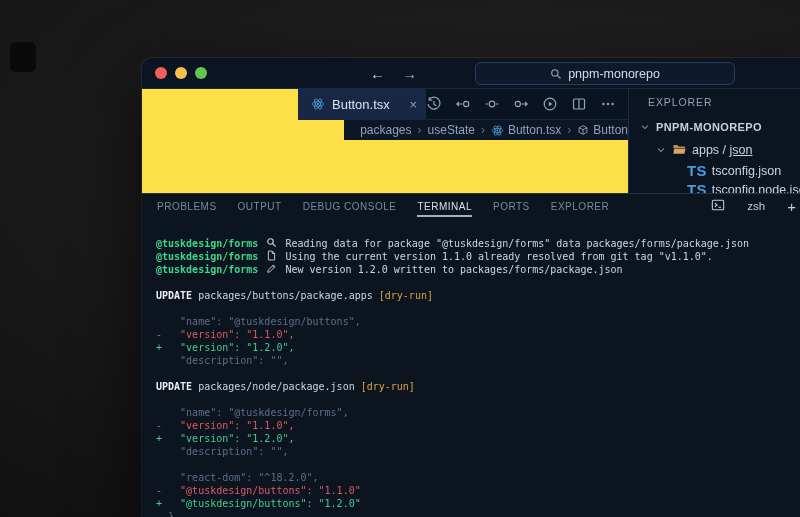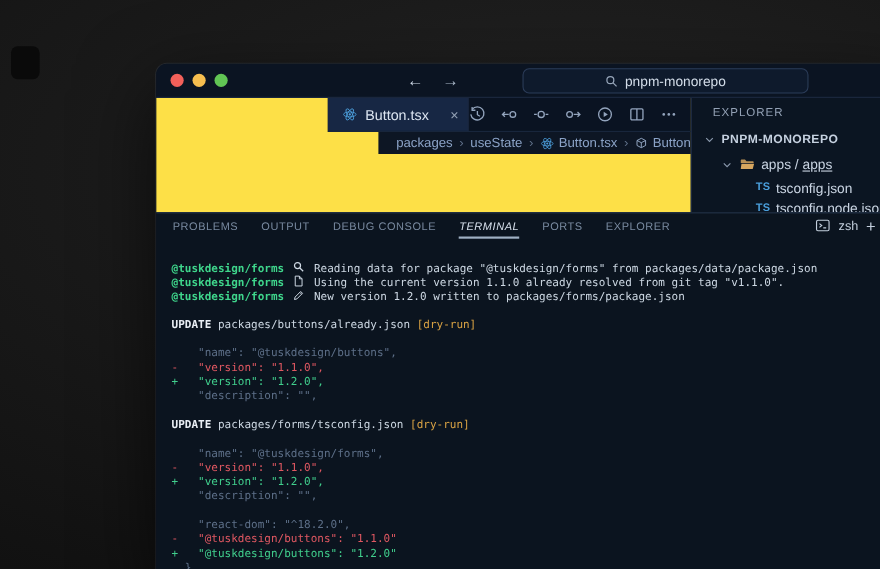--- a/index.html
+++ b/index.html
@@ -63,31 +63,31 @@
 
   
   .sidebar{flex:1;background:#0b1522;border-left:1px solid #1e2c44;overflow:hidden;font-size:12.5px;color:#c9d4e2;}
   .exp-header{padding:7px 0 7px 19px;font-size:10.5px;letter-spacing:.9px;color:#93a1b5;}
   .exp-row{display:flex;align-items:center;gap:5px;height:23px;cursor:default;white-space:nowrap;}
   .exp-row .chev{display:inline-flex;color:#8b99ad}
   .exp-root{padding-left:10px;font-weight:bold;font-size:11px;letter-spacing:.4px;color:#c6d1e0;}
   .exp-folder{padding-left:26px;}
   .exp-file{padding-left:58px;height:19px;}
   .fold{color:#d7a65f;display:inline-flex}
-  .tsic{color:#4a9edb;font-weight:bold;font-size:10px;letter-spacing:.3px;}
+  .tsic{color:#4a9edb;font-weight:bold;font-size:15px;letter-spacing:.3px;}
   .uline{text-decoration:underline;}
 
   
   .panel{flex:1;background:#0b141f;border-top:1px solid #233249;display:flex;flex-direction:column;position:relative;}
   .ptabs{height:24px;flex:0 0 24px;display:flex;align-items:center;gap:21px;padding-left:15px;
     font-size:10px;letter-spacing:.5px;color:#798aa0;}
   .ptab{position:relative;cursor:default;}
-  .ptab.active{color:#d7e0ec;font-style:italic;}
+  .ptab.active{color:#d7e0ec;}
   .ptab.active::after{content:"";position:absolute;left:0;right:0;bottom:-5px;height:2px;background:#9fb0c3;}
-  .pcontrols{position:absolute;right:34px;top:0;height:24px;display:flex;align-items:center;gap:7px;
+  .pcontrols{position:absolute;right:34px;top:0;height:24px;display:flex;align-items:center;gap:22px;
     color:#c3cfdd;font-size:11.5px;justify-content:space-between;}
   .pcontrols svg{width:14px;height:14px}
   .plus{font-size:15px;color:#c3cfdd;line-height:1}
 
   .term{flex:1;overflow:hidden;padding:19px 0 0 14px;font-family:"DejaVu Sans Mono",monospace;
     font-size:10px;line-height:13px;}
   .tline{white-space:pre;height:13px;}
   .tico{display:inline-flex;vertical-align:-1px;margin:0 2px;color:#cfd9e4}
   .tico svg{width:11px;height:11px}
   .c-pkg{color:#3fd68c;font-weight:bold}
@@ -249,21 +249,21 @@
                 <svg width="12" height="12" viewBox="0 0 16 16" fill="none" stroke="currentColor" stroke-width="1.4">
                   <path d="M4 6l4 4 4-4"></path>
                 </svg>
               </span>
               <span class="fold">
                 <svg width="15" height="15" viewBox="0 0 16 16" fill="currentColor">
                   <path d="M1.5 4.2c0-.5.4-.9.9-.9h3.2l1.5 1.5h6c.5 0 .9.4.9.9v1H1.5z" opacity="0.85"></path>
                   <path d="M2.2 7.2h12.3l-1.4 5.3H1.5z"></path>
                 </svg>
               </span>
-              <span>apps / <span class="uline">apps</span></span>
+              <span>apps / <span class="uline">json</span></span>
             </div>
             <div class="exp-row exp-file">
               <span class="tsic">TS</span>
               <span>tsconfig.json</span>
             </div>
             <div class="exp-row exp-file">
               <span class="tsic">TS</span>
               <span>tsconfig.node.json</span>
             </div>
           </div>
@@ -287,38 +287,38 @@
             <line x1="8.5" y1="10.5" x2="11.5" y2="10.5"></line>
           </svg>
         </span>
         <span>zsh</span>
         <span class="plus">+</span>
       </div>
       <div class="term">
           <div class="tline"><span class="c-pkg">@tuskdesign/forms</span><span class="c-fg"> </span><span class="tico"><svg viewBox="0 0 16 16" fill="none" stroke="currentColor" stroke-width="1.6">
                 <circle cx="6.5" cy="6.5" r="4"></circle>
                 <line x1="9.6" y1="9.6" x2="14" y2="14"></line>
-              </svg></span><span class="c-fg"> Reading data for package "@tuskdesign/forms" from packages/data/package.json</span></div>
+              </svg></span><span class="c-fg"> Reading data for package "@tuskdesign/forms" data packages/forms/package.json</span></div>
           <div class="tline"><span class="c-pkg">@tuskdesign/forms</span><span class="c-fg"> </span><span class="tico"><svg viewBox="0 0 16 16" fill="none" stroke="currentColor" stroke-width="1.3">
                 <path d="M3.5 1.5h5.5l3.5 3.5v9.5h-9z"></path>
                 <path d="M9 1.5V5h3.5"></path>
               </svg></span><span class="c-fg"> Using the current version 1.1.0 already resolved from git tag "v1.1.0".</span></div>
           <div class="tline"><span class="c-pkg">@tuskdesign/forms</span><span class="c-fg"> </span><span class="tico"><svg viewBox="0 0 16 16" fill="none" stroke="currentColor" stroke-width="1.3">
                 <path d="M2.5 13.5l.8-3.2 7.4-7.4 2.4 2.4-7.4 7.4z"></path>
                 <path d="M9.5 4.1l2.4 2.4"></path>
               </svg></span><span class="c-fg"> New version 1.2.0 written to packages/forms/package.json</span></div>
           <div class="tline">&nbsp;</div>
-          <div class="tline"><span class="c-upd">UPDATE</span><span class="c-fg"> packages/buttons/already.json </span><span class="c-yel">[dry-run]</span></div>
+          <div class="tline"><span class="c-upd">UPDATE</span><span class="c-fg"> packages/buttons/package.apps </span><span class="c-yel">[dry-run]</span></div>
           <div class="tline">&nbsp;</div>
           <div class="tline"><span class="c-dim">    "name": "@tuskdesign/buttons",</span></div>
           <div class="tline"><span class="c-del">-   "version": "1.1.0",</span></div>
           <div class="tline"><span class="c-add">+   "version": "1.2.0",</span></div>
           <div class="tline"><span class="c-dim">    "description": "",</span></div>
           <div class="tline">&nbsp;</div>
-          <div class="tline"><span class="c-upd">UPDATE</span><span class="c-fg"> packages/forms/tsconfig.json </span><span class="c-yel">[dry-run]</span></div>
+          <div class="tline"><span class="c-upd">UPDATE</span><span class="c-fg"> packages/node/package.json </span><span class="c-yel">[dry-run]</span></div>
           <div class="tline">&nbsp;</div>
           <div class="tline"><span class="c-dim">    "name": "@tuskdesign/forms",</span></div>
           <div class="tline"><span class="c-del">-   "version": "1.1.0",</span></div>
           <div class="tline"><span class="c-add">+   "version": "1.2.0",</span></div>
           <div class="tline"><span class="c-dim">    "description": "",</span></div>
           <div class="tline">&nbsp;</div>
           <div class="tline"><span class="c-dim">    "react-dom": "^18.2.0",</span></div>
           <div class="tline"><span class="c-del">-   "@tuskdesign/buttons": "1.1.0"</span></div>
           <div class="tline"><span class="c-add">+   "@tuskdesign/buttons": "1.2.0"</span></div>
           <div class="tline"><span class="c-dim">  },</span></div>

